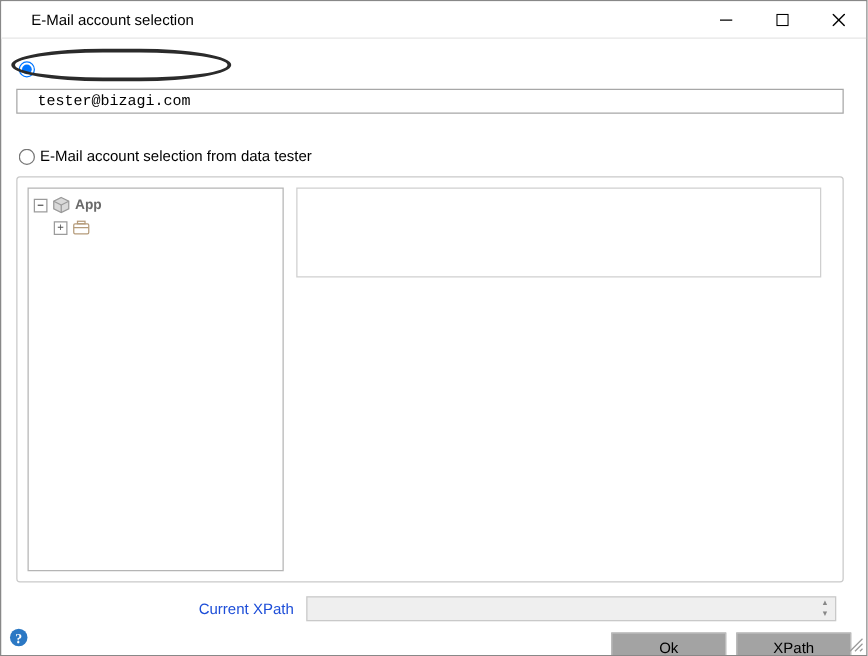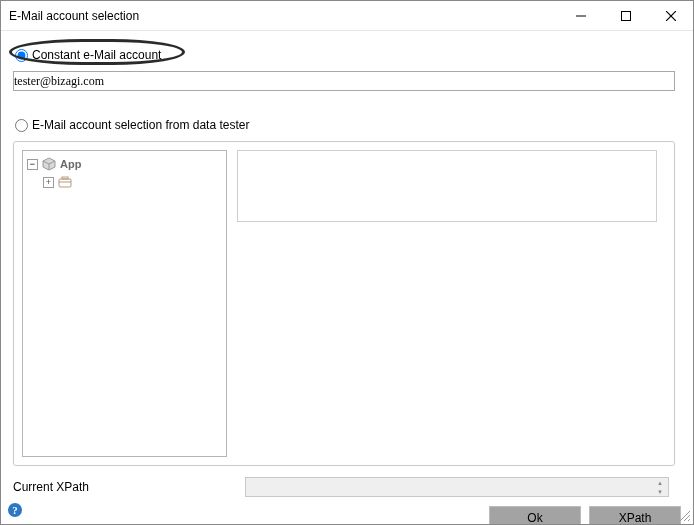--- a/index.html
+++ b/index.html
@@ -14,21 +14,21 @@
     border: 1px solid #888;
     position: relative;
     overflow: hidden;
   }
 
   
   .titlebar {
     display: flex;
     align-items: center;
     height: 30px;
-    padding-left: 8px;
+    padding-left: 24px;
     background: #fff;
     border-bottom: 1px solid #e6e6e6;
   }
   .titlebar .title { flex: 1; font-size: 12px; }
   .win-btn {
     width: 45px; height: 30px;
     display: flex; align-items: center; justify-content: center;
     font-family: inherit;
   }
   .win-btn svg { display: block; }
@@ -56,23 +56,23 @@
     border: 3px solid #2b2b2b;
     border-radius: 50% / 60%;
     pointer-events: none;
   }
 
   .email-input {
     display: block;
     width: 662px;
     height: 20px;
     border: 1px solid #a7a7a7;
-    padding: 2px 0;
-    font-size: 12px;
-    font-family: Liberation Serif, serif;
+    padding: 2px 16px;
+    font-size: 12px;
+    font-family: Liberation Mono, monospace;
     line-height: 14px;
     margin-bottom: 24px;
   }
 
   .panel {
     width: 662px;
     height: 325px;
     border: 1px solid #c9c9c9;
     border-radius: 3px;
     margin-top: 6px;
@@ -124,23 +124,24 @@
   }
 
   .xpath-row {
     display: flex;
     align-items: center;
     margin-top: 10px;
     height: 22px;
   }
   .xpath-label {
     width: 232px;
+    text-align: right;
     padding-right: 10px;
     font-size: 12px;
-    color: #000000;
+    color: #1d4ed8;
   }
   .xpath-field {
     flex: 1;
     height: 20px;
     border: 1px solid #c9c9c9;
     background: #efefef;
     margin-right: 12px;
     position: relative;
   }
   .xpath-spin {
@@ -208,21 +209,20 @@
         <line x1="0" y1="0" x2="10" y2="10" stroke="#000" stroke-width="1.2"></line>
         <line x1="10" y1="0" x2="0" y2="10" stroke="#000" stroke-width="1.2"></line>
       </svg>
   </div>
 </div>
 
 <div class="content">
 
   <div class="radio-row">
     <input type="radio" name="mode" checked="" style="">
-    <label>Constant e-Mail account</label>
   </div>
 
   <input class="email-input" type="text" value="tester@bizagi.com" style="">
 
   <div class="radio-row">
     <input type="radio" name="mode" style="">
     <label>E-Mail account selection from data tester</label>
   </div>
 
   <div class="panel">

